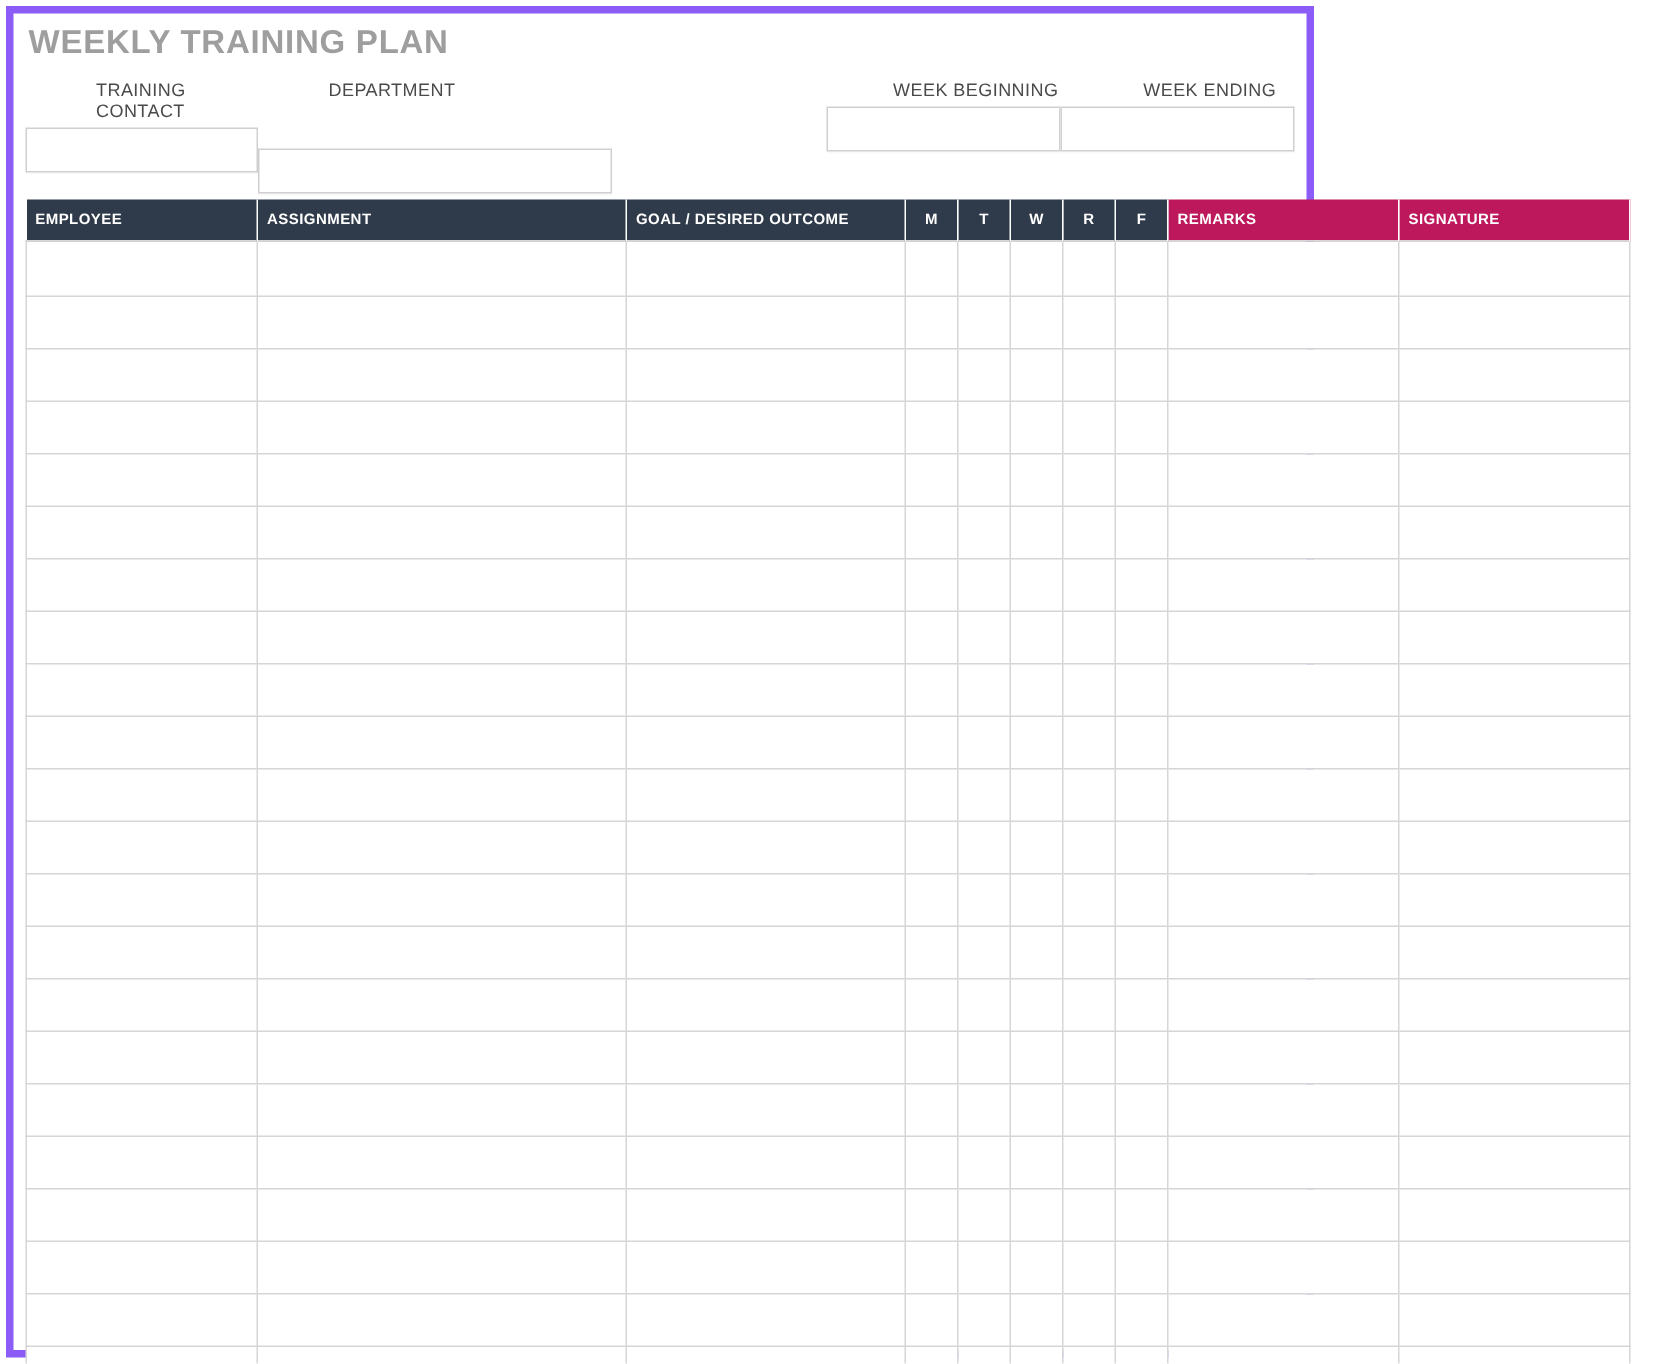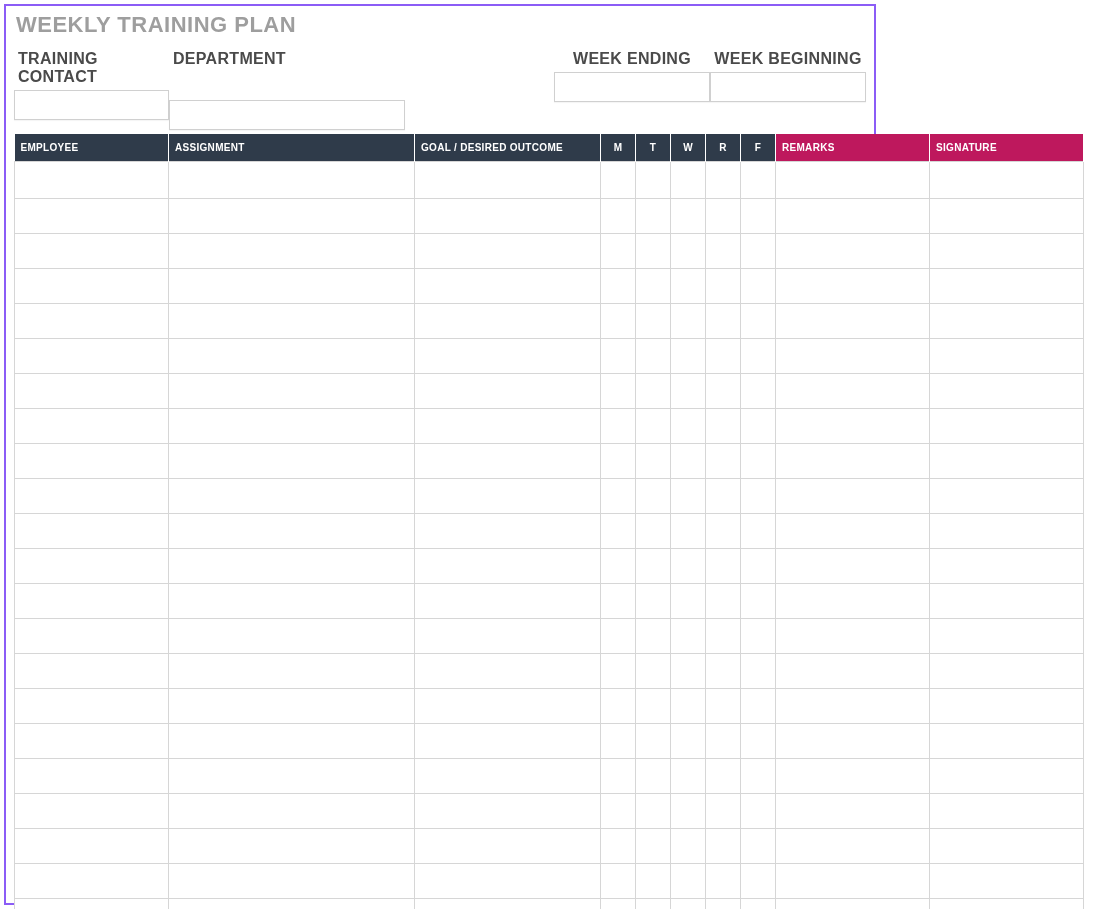--- a/index.html
+++ b/index.html
@@ -1,45 +1,46 @@
 <!DOCTYPE html>
 <html><head>
 <meta charset="utf-8">
 <style>
   * { box-sizing: border-box; margin: 0; padding: 0; }
   html, body { width: 1108px; height: 909px; font-family: Arial, Helvetica, sans-serif; background: #fff; }
   .frame {
     width: 872px;
     height: 901px;
     margin: 4px;
-    border: 2px solid #8b5cf6;
+    border: 5px solid #8b5cf6;
     background: #fff;
     padding: 4px 8px 8px 8px;
     position: relative;
   }
   .title {
     font-size: 22px;
     font-weight: 700;
     letter-spacing: 0.5px;
     color: #9e9e9e;
     margin: 2px 0 12px 2px;
   }
   .meta-row {
     display: flex;
     width: 100%;
     margin-bottom: 4px;
   }
   .meta-block { display: flex; flex-direction: column; }
   .meta-label {
-    font-size: 16px;
-    font-weight: 700;
+    font-size: 12px;
+    font-weight: 400;
     color: #4a4a4a;
     letter-spacing: 0.3px;
     padding: 0 0 4px 4px;
     text-transform: uppercase;
+    margin-left: 43px;
   }
   .meta-input {
     border: 1px solid #d0d0d0;
     height: 30px;
     background: #fff;
     box-shadow: 0 1px 1px rgba(0,0,0,0.04);
   }
   .spacer { flex: 1; }
   .meta-contact   { width: 155px; margin-right: 0; }
   .meta-department{ width: 236px; gap: 28px; }
@@ -100,25 +101,25 @@
     <div class="meta-block meta-contact">
       <div class="meta-label">TRAINING CONTACT</div>
       <div class="meta-input"></div>
     </div>
     <div class="meta-block meta-department">
       <div class="meta-label">DEPARTMENT</div>
       <div class="meta-input"></div>
     </div>
     <div class="spacer"></div>
     <div class="meta-block meta-week">
-      <div class="meta-label">WEEK ENDING</div>
+      <div class="meta-label">WEEK BEGINNING</div>
       <div class="meta-input"></div>
     </div>
     <div class="meta-block meta-week">
-      <div class="meta-label">WEEK BEGINNING</div>
+      <div class="meta-label">WEEK ENDING</div>
       <div class="meta-input"></div>
     </div>
   </div>
 
   <table class="grid">
     <colgroup>
       <col class="col-emp">
         <col class="col-asg">
         <col class="col-goal">
       <col class="col-day">

